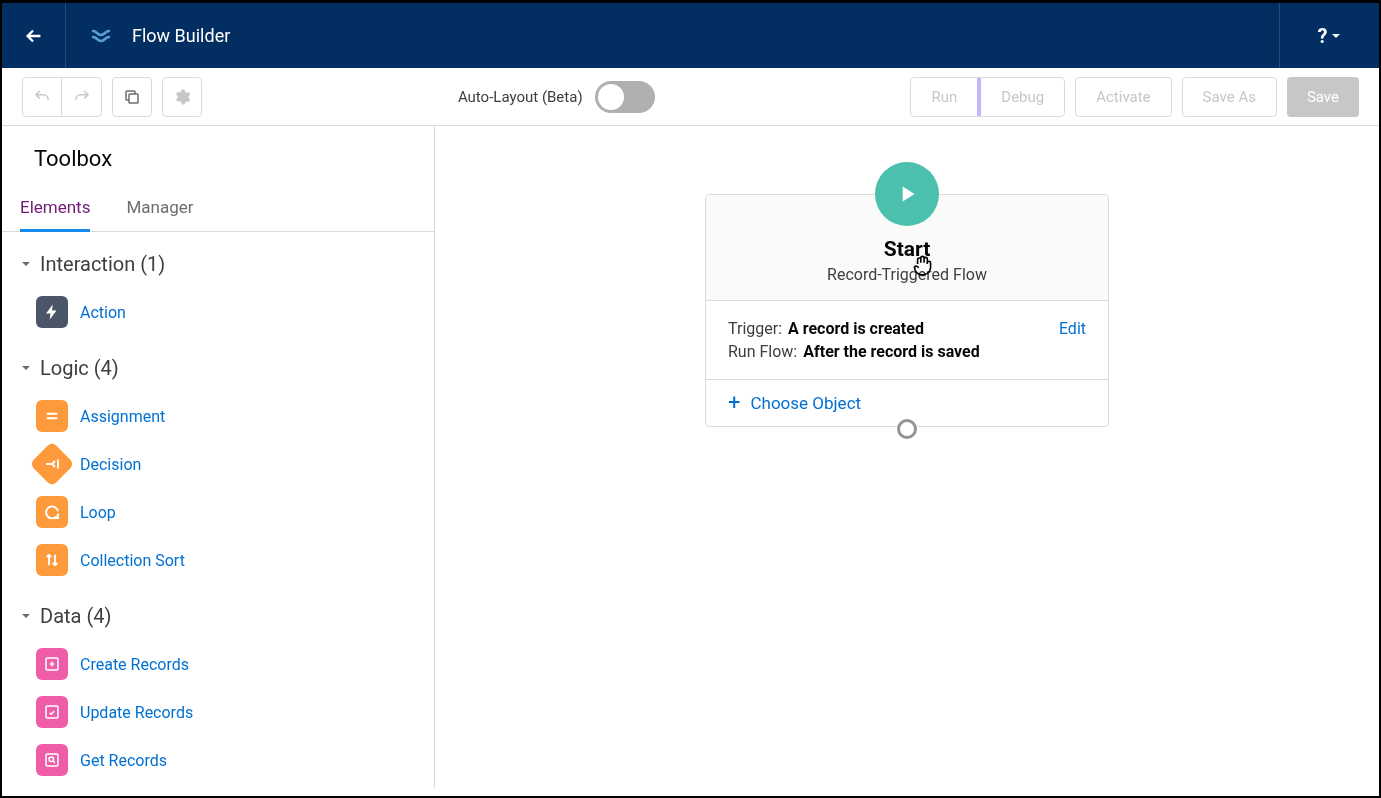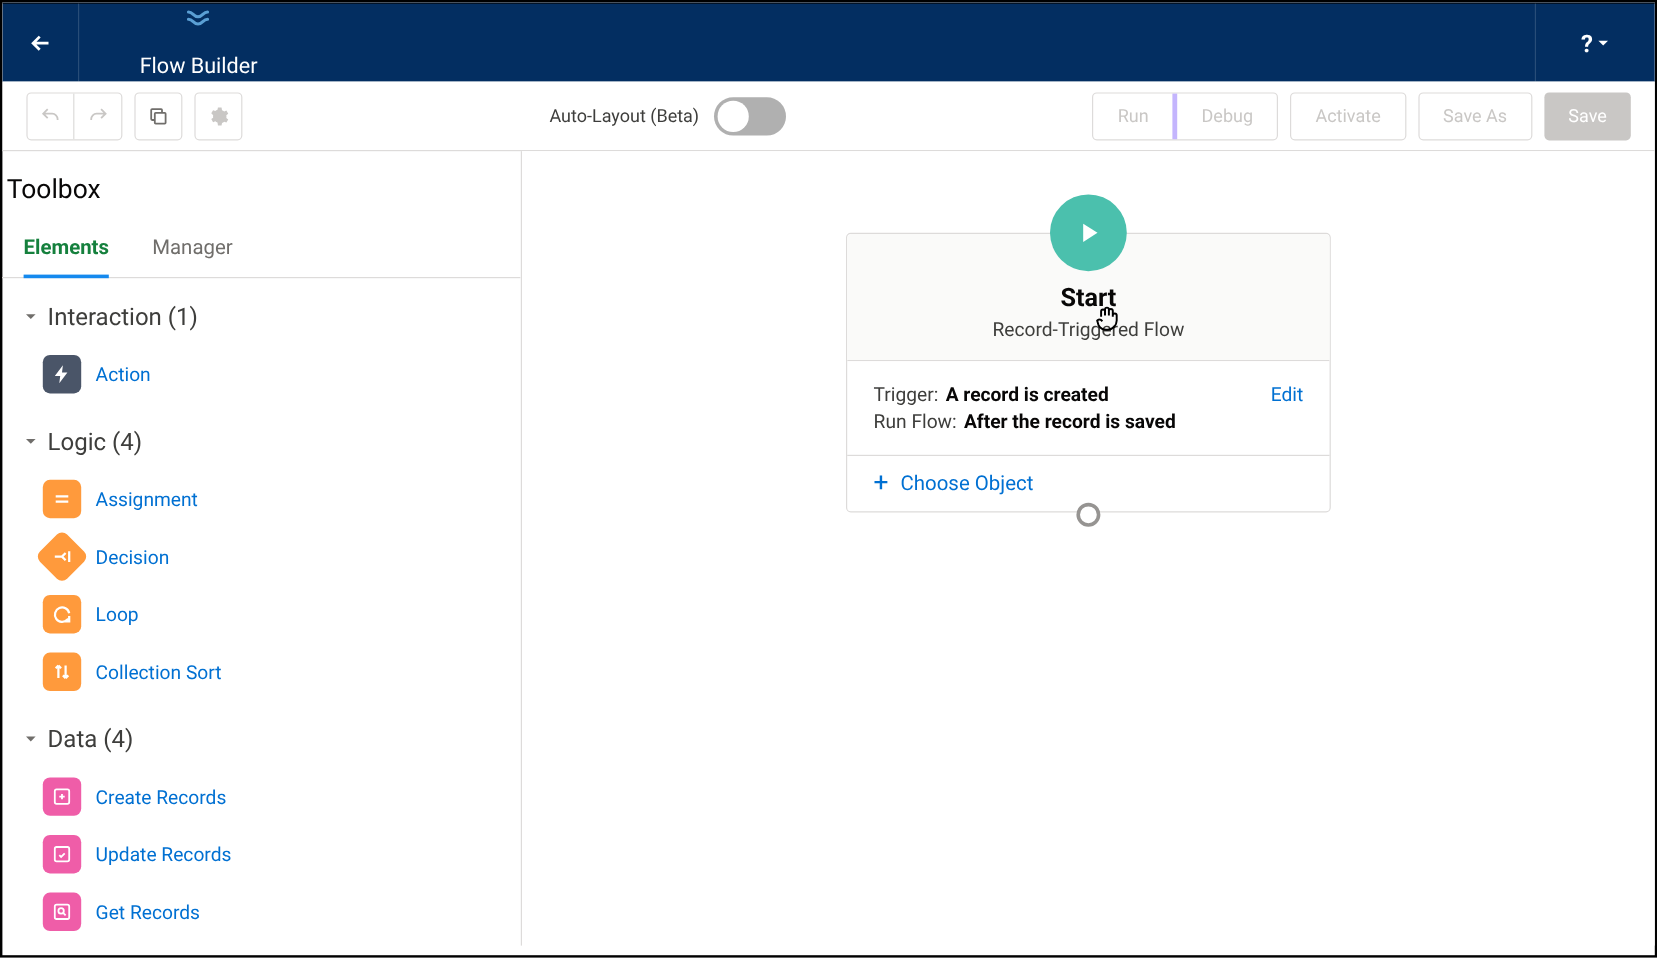--- a/index.html
+++ b/index.html
@@ -1,21 +1,21 @@
 <!DOCTYPE html>
 <html><head>
 <meta charset="utf-8">
 <style>
 * { margin:0; padding:0; box-sizing:border-box; font-family:-apple-system,BlinkMacSystemFont,"Segoe UI",Roboto,Helvetica,Arial,sans-serif; }
 body { width:1381px; height:798px; overflow:hidden; background:#fff; border:2px solid #000; }
 
 
 .hdr { height:66px; background:#032e61; display:flex; align-items:center; color:#fff; border-top:1px solid #000; }
 .hdr-back { width:64px; height:100%; display:flex; align-items:center; justify-content:center; border-right:1px solid rgba(255,255,255,.15); cursor:pointer; }
-.hdr-logo { width:175px; height:100%; display:flex; align-items:center; padding-left:24px; gap:18px;flex-direction:column; }
+.hdr-logo { width:175px; height:100%; display:flex; align-items:center; padding-left:24px; gap:18px; }
 .hdr-title { font-size:18px; color:#fff; }
 .hdr-spacer { flex:1; }
 .hdr-help { width:100px; height:100%; display:flex; align-items:center; justify-content:center; font-size:20px; font-weight:bold; cursor:pointer; border-left:1px solid rgba(255,255,255,.15); gap:4px; }
 
 
 .tbar { height:58px; border-bottom:1px solid #dddbda; display:flex; align-items:center; padding:0 20px; background:#fff; }
 .tbar-btns { display:flex; gap:10px; }
 .sq-btn { width:40px; height:40px; border:1px solid #dddbda; border-radius:4px; background:#fff; display:flex; align-items:center; justify-content:center; cursor:pointer; color:#706e6b; }
 .sq-btn.pair { width:80px; display:flex; }
 .sq-btn.pair .half { width:40px; height:100%; display:flex; align-items:center; justify-content:center; }
@@ -29,25 +29,25 @@
 .tbar-right { display:flex; gap:10px; }
 .act-btn { height:40px; padding:0 20px; border:1px solid #dddbda; border-radius:4px; background:#fff; color:#c9c7c5; font-size:15px; cursor:pointer; display:flex; align-items:center; }
 .act-btn.pair { padding:0; }
 .act-btn.pair .half { padding:0 20px; height:100%; display:flex; align-items:center; }
 .act-btn.pair .half:first-child { border-right:4px solid #c4b5fd; }
 .act-btn.primary { background:#c9c7c5; color:#fff; border:none;justify-content:flex-end; }
 
 
 .main { display:flex; height:calc(100% - 132px); }
 .side { width:433px; border-right:1px solid #dddbda; overflow-y:auto; }
-.side-title { padding:20px 4px 16px; font-size:22px; color:#080707; font-weight:400; }
+.side-title { padding:20px 32px 16px; font-size:22px; color:#080707; font-weight:400; }
 .tabs { display:flex; border-bottom:1px solid #dddbda; }
 .tab { padding:10px 0 12px; margin:0 18px 0 18px; font-size:17px; color:#706e6b; cursor:pointer; }
 .tab:first-child { margin-left:18px; }
-.tab.active { color:#15803d; font-weight:700; border-bottom:3px solid #1589ee; margin-bottom:-1px; }
+.tab.active { color:#701a75; font-weight:400; border-bottom:3px solid #1589ee; margin-bottom:-1px; }
 
 .group { padding:14px 18px 0; }
 .group-head { display:flex; align-items:center; gap:8px; cursor:pointer; padding:6px 0; }
 .group-head .chev { color:#706e6b; }
 .group-label { font-size:20px; color:#3e3e3c; }
 .items { padding:6px 0 0 16px; }
 .item { display:flex; align-items:center; gap:12px; padding:8px 0; cursor:pointer; }
 .item-label { font-size:16px; color:#0070d2; }
 .item-icon { width:32px; height:32px; border-radius:6px; display:flex; align-items:center; justify-content:center; color:#fff; flex-shrink:0; }
 .ic-action { background:#4a5568; }

